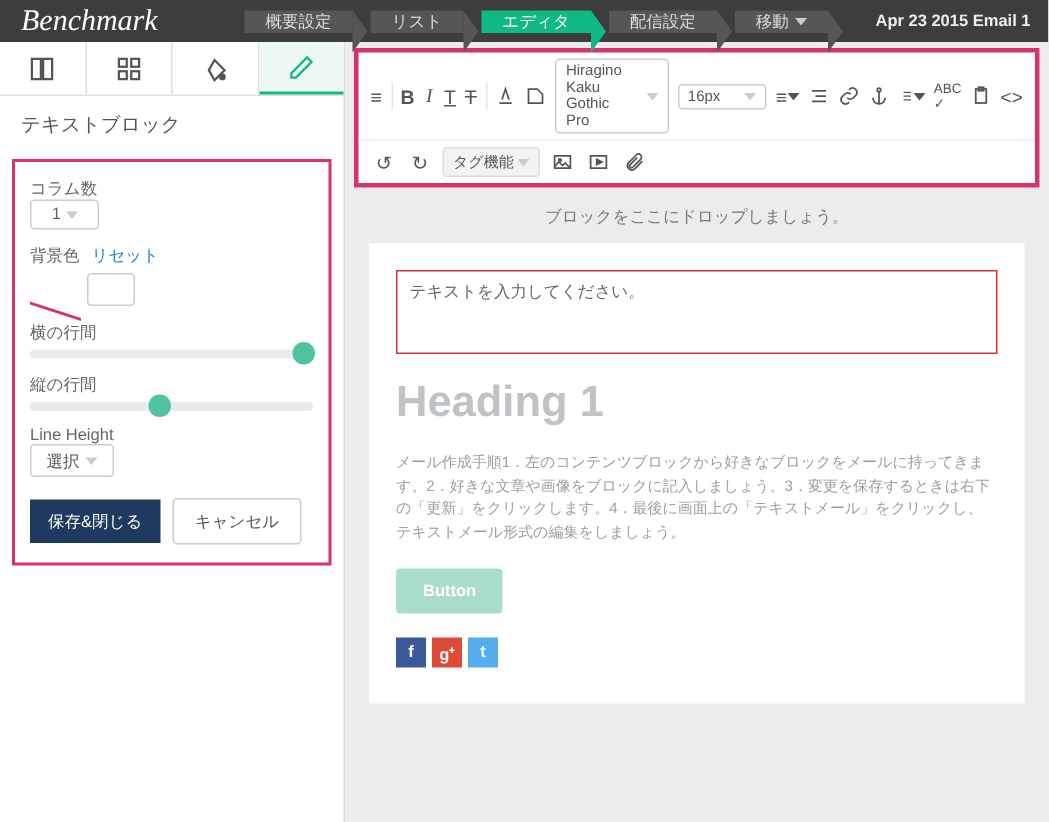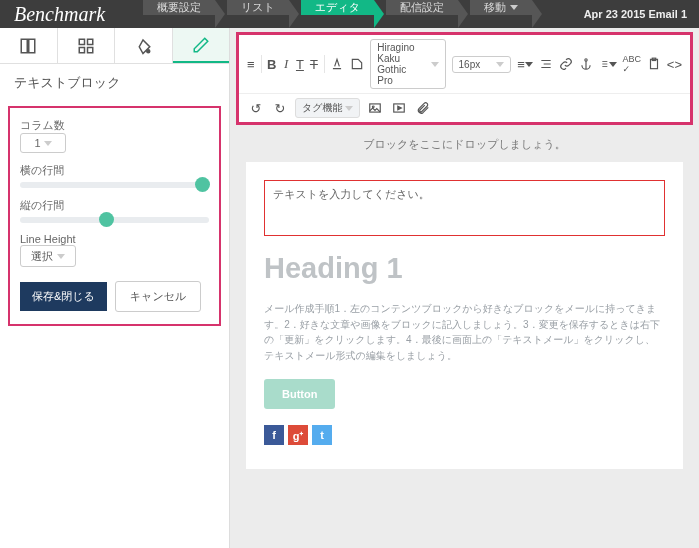--- a/index.html
+++ b/index.html
@@ -1,21 +1,21 @@
 <!DOCTYPE html>
 <html><head>
 <meta charset="utf-8">
 <style>
 html,body{margin:0;padding:0;font-family:"Hiragino Kaku Gothic Pro","Helvetica Neue",Arial,sans-serif;font-size:12px;color:#444;background:#ececec}
 *{box-sizing:border-box}
 .app{width:699px;height:548px;overflow:hidden;display:flex;flex-direction:column;background:#ececec}
 
 .topbar{height:28px;background:#3d3d3d;display:flex;align-items:stretch;color:#eee;font-size:11px}
 .logo{font-family:"Brush Script MT",cursive;font-size:20px;color:#fff;padding:0 14px;display:flex;align-items:center;font-style:italic}
-.stepbar{display:flex;align-items:flex-start;margin-left:24px}
+.stepbar{display:flex;align-items:center;margin-left:44px}
 .step{display:flex;align-items:center;padding:0 14px;background:#565656;position:relative;margin-right:12px;color:#ddd}
 .step::after{content:"";position:absolute;right:-10px;top:0;border-top:14px solid transparent;border-bottom:14px solid transparent;border-left:10px solid #565656}
 .step.active{background:#12b886;color:#fff}
 .step.active::after{border-left-color:#12b886}
 .step.drop{display:flex;align-items:center;gap:4px}
 .caret{width:0;height:0;border-left:4px solid transparent;border-right:4px solid transparent;border-top:5px solid #ccc;display:inline-block}
 .topbar .spacer{flex:1}
 .emailname{display:flex;align-items:center;padding:0 12px;color:#eee;font-weight:bold}
 
 .main{flex:1;display:flex;overflow:hidden}
@@ -125,20 +125,30 @@
       <div class="panel-title">テキストブロック</div>
       <div class="panel-body">
         <div>
           <div class="field-lbl">コラム数</div>
           <div class="select-sm">
               <span>1</span>
               <span class="caret"></span>
             </div>
         </div>
         <div>
+          <div class="row">
+            <span class="field-lbl">背景色</span>
+            <span class="reset">リセット</span>
+          </div>
+          <div class="row" style="margin-top:4px">
+            <div class="swatch-line"></div>
+            <div class="swatch-box"></div>
+          </div>
+        </div>
+        <div>
           <div class="field-lbl">横の行間</div>
           <div class="slider">
               <div class="thumb" style="left:calc(100% - 14px)"></div>
             </div>
         </div>
         <div>
           <div class="field-lbl">縦の行間</div>
           <div class="slider">
               <div class="thumb" style="left:42%"></div>
             </div>

